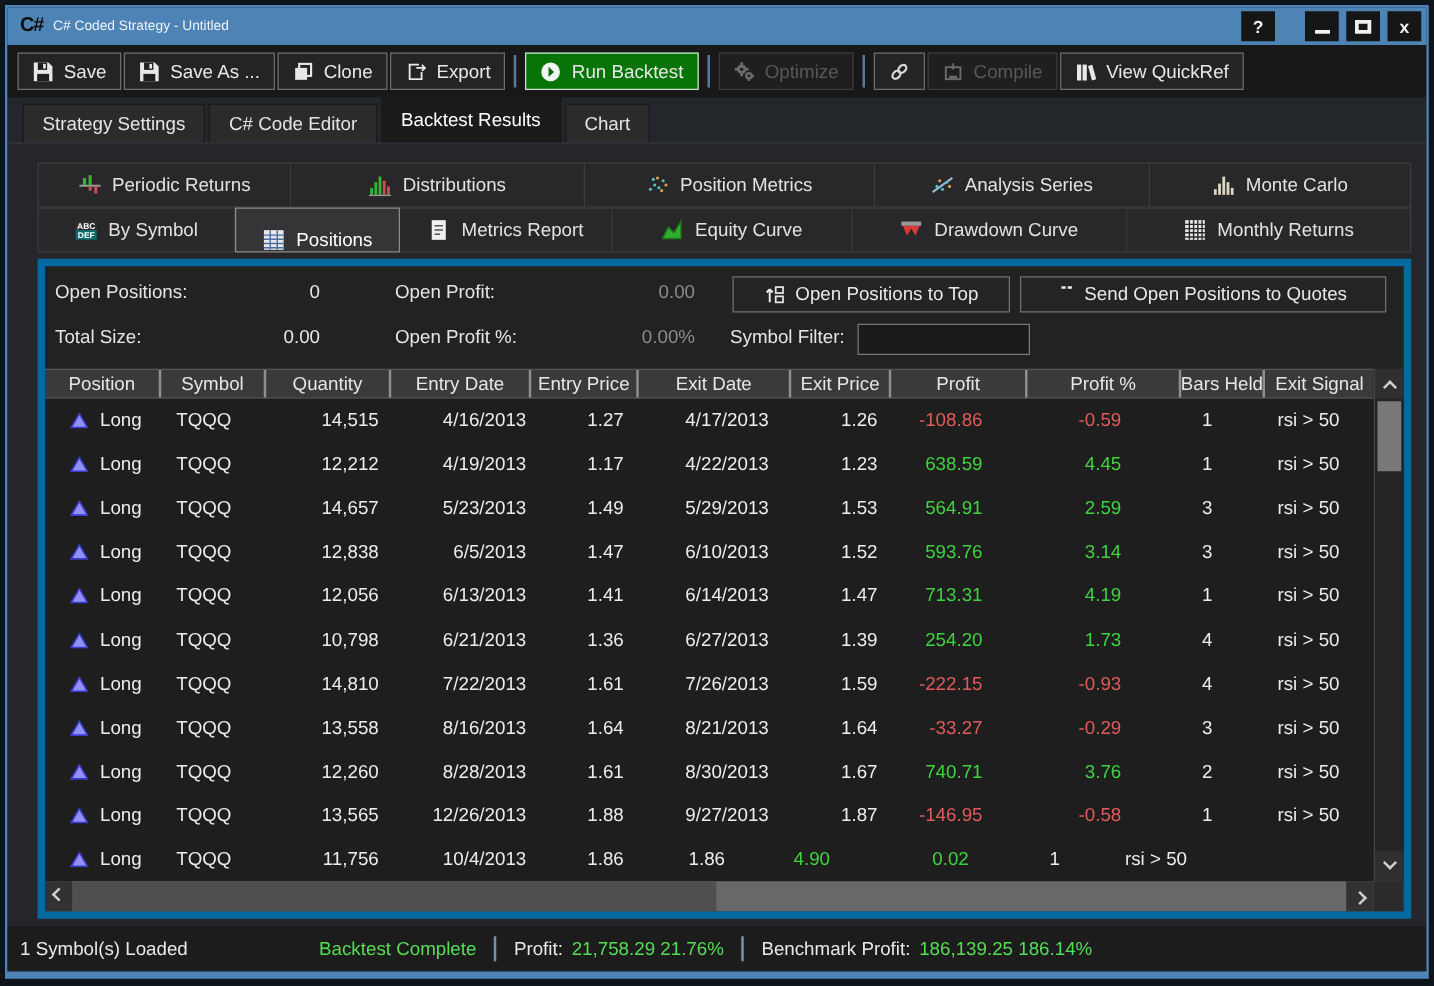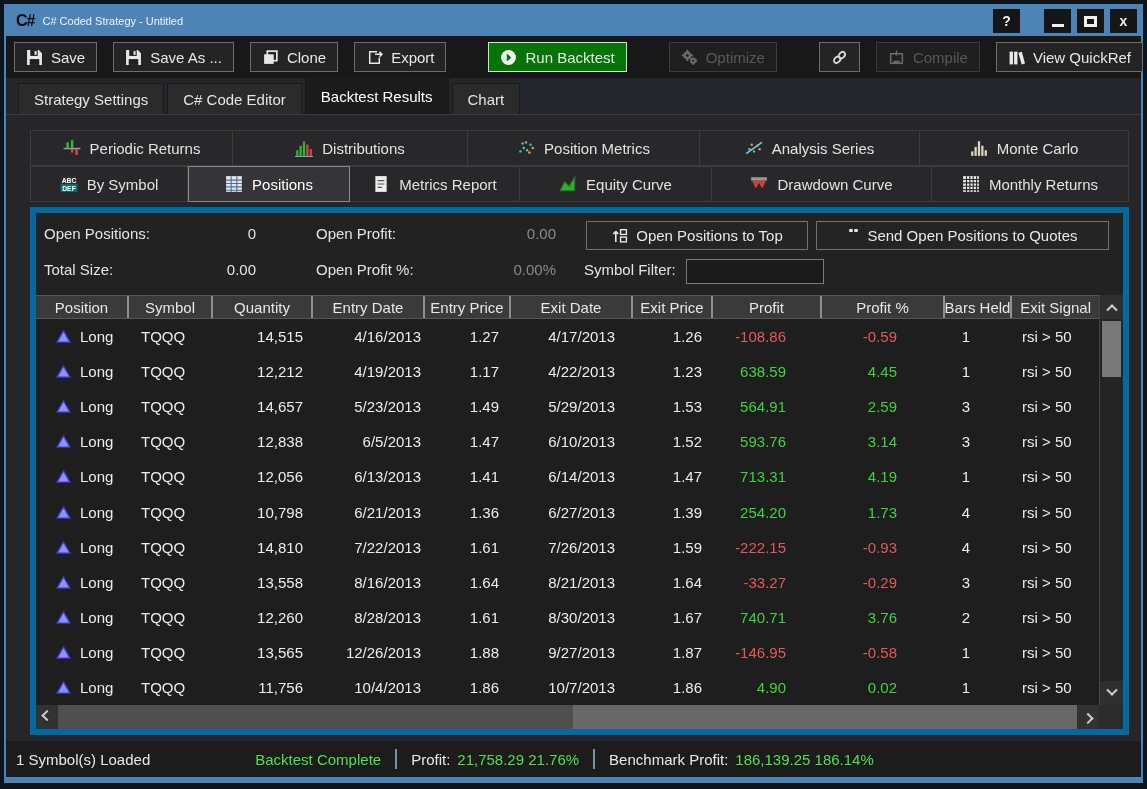--- a/index.html
+++ b/index.html
@@ -14,21 +14,21 @@
   .app-icon { font-weight:bold; font-size:16px; color:#0d0d0d; margin-right:8px; letter-spacing:-1px; }
   .title-text { color:#eef3f8; font-size:11px; }
   .win-btns { margin-left:auto; display:flex; gap:6px; align-items:center; }
   .win-btn { width:27px; height:24px; background:#161616; color:#f0f0f0; display:flex;
              align-items:center; justify-content:center; font-size:14px; font-weight:bold; }
   .win-btn.help { margin-right:18px; }
   .min-glyph { width:12px; height:3px; background:#f0f0f0; margin-top:8px; }
   .max-glyph { width:13px; height:11px; border:3px solid #f0f0f0; }
 
   
-  .toolbar { height:42px; background:#181818; display:flex; align-items:center; gap:16px; padding:0 8px; flex:0 0 auto; }
+  .toolbar { height:42px; background:#181818; display:flex; align-items:center; gap:2px; padding:0 8px; flex:0 0 auto; }
   .tbtn { height:30px; display:flex; align-items:center; gap:8px; padding:0 11px; background:#242424;
           border:1px solid #6d6d6d; color:#e8e8e8; font-size:15px; cursor:default; white-space:nowrap; }
   .tbtn .icon { width:17px; height:17px; flex:0 0 auto; }
   .tbtn.primary { background:#077407; border:1px solid #cfe3cf; }
   .tbtn.disabled { color:#585858; border-color:#3c3c3c; background:#1f1f1f; }
   .tsep { width:2px; height:26px; background:#5d7astuff; background:#5d7894; margin:0 5px; }
 
   
   .maintabs { height:37px; background:#23262b; display:flex; align-items:flex-end; padding-left:12px;
               border-bottom:1px solid #3a3d42; flex:0 0 auto; }
@@ -40,21 +40,21 @@
   .content { flex:1; background:#26262a; padding:15px 12px 0 24px; display:flex; flex-direction:column; }
   .subtabrow { height:36px; display:flex; flex:0 0 auto; }
   .subtab { background:#28282a; border:1px solid #3c3c3c; border-left:none; display:flex; align-items:center;
             justify-content:center; gap:9px; color:#e2e2e2; font-size:15px; white-space:nowrap; overflow:hidden; }
   .subtab:first-child { border-left:1px solid #3c3c3c; }
   .subtab.active { background:#353538; border:1px solid #8a8a8a; color:#ffffff; }
   .subtab .icon { width:18px; height:18px; flex:0 0 auto; }
   #subtabs-top .subtab:nth-child(1){width:203px;} #subtabs-top .subtab:nth-child(2){width:235px;}
   #subtabs-top .subtab:nth-child(3){width:232px;} #subtabs-top .subtab:nth-child(4){width:220px;}
   #subtabs-top .subtab:nth-child(5){flex:1;}
-  #subtabs-bottom .subtab:nth-child(1){width:158px;} #subtabs-bottom .subtab:nth-child(2){width:162px;}
+  #subtabs-bottom .subtab:nth-child(1){width:158px;} #subtabs-bottom .subtab:nth-child(2){width:132px;align-items:flex-end;}
   #subtabs-bottom .subtab:nth-child(3){width:170px;} #subtabs-bottom .subtab:nth-child(4){width:192px;}
   #subtabs-bottom .subtab:nth-child(5){width:220px;} #subtabs-bottom .subtab:nth-child(6){flex:1;}
 
   
   .panel { margin-top:5px; height:528px; border:6px solid #0369a1; background:#222222; position:relative; flex:0 0 auto; }
   .info-area { position:relative; height:82px; font-size:15px; color:#e4e4e4; }
   .ilabel { position:absolute; white-space:nowrap; }
   .ivalue { position:absolute; text-align:right; white-space:nowrap; }
   .dim { color:#8a8a8a; }
   .pbtn { position:absolute; height:29px; background:#242424; border:1px solid #707070; color:#e8e8e8;
@@ -643,21 +643,20 @@
                 <div class="td c0">
                   <svg class="tri">
                     <use href="#sym-long-triangle-icon"></use>
                   </svg>
                   <span>Long</span>
                 </div>
                 <div class="td c1">TQQQ</div>
                 <div class="td c2">11,756</div>
                 <div class="td c3">10/4/2013</div>
                 <div class="td c4">1.86</div>
-                <div class="td c5">10/7/2013</div>
                 <div class="td c6">1.86</div>
                 <div class="td c7 pos">4.90</div>
                 <div class="td c8 pos">0.02</div>
                 <div class="td c9">1</div>
                 <div class="td c10">rsi &gt; 50</div>
               </div>
             </div>
         </div>
         <div class="vscroll">
           <div class="varrow up">

